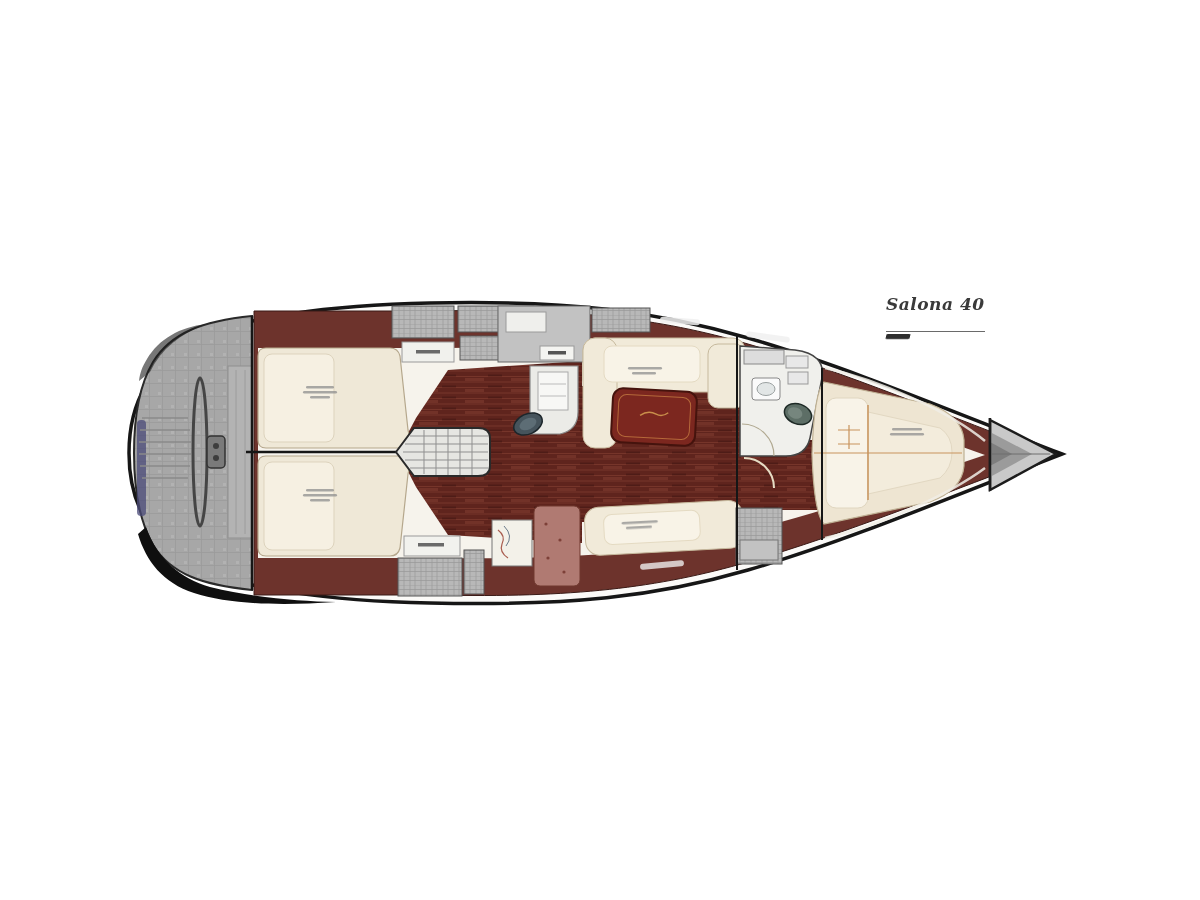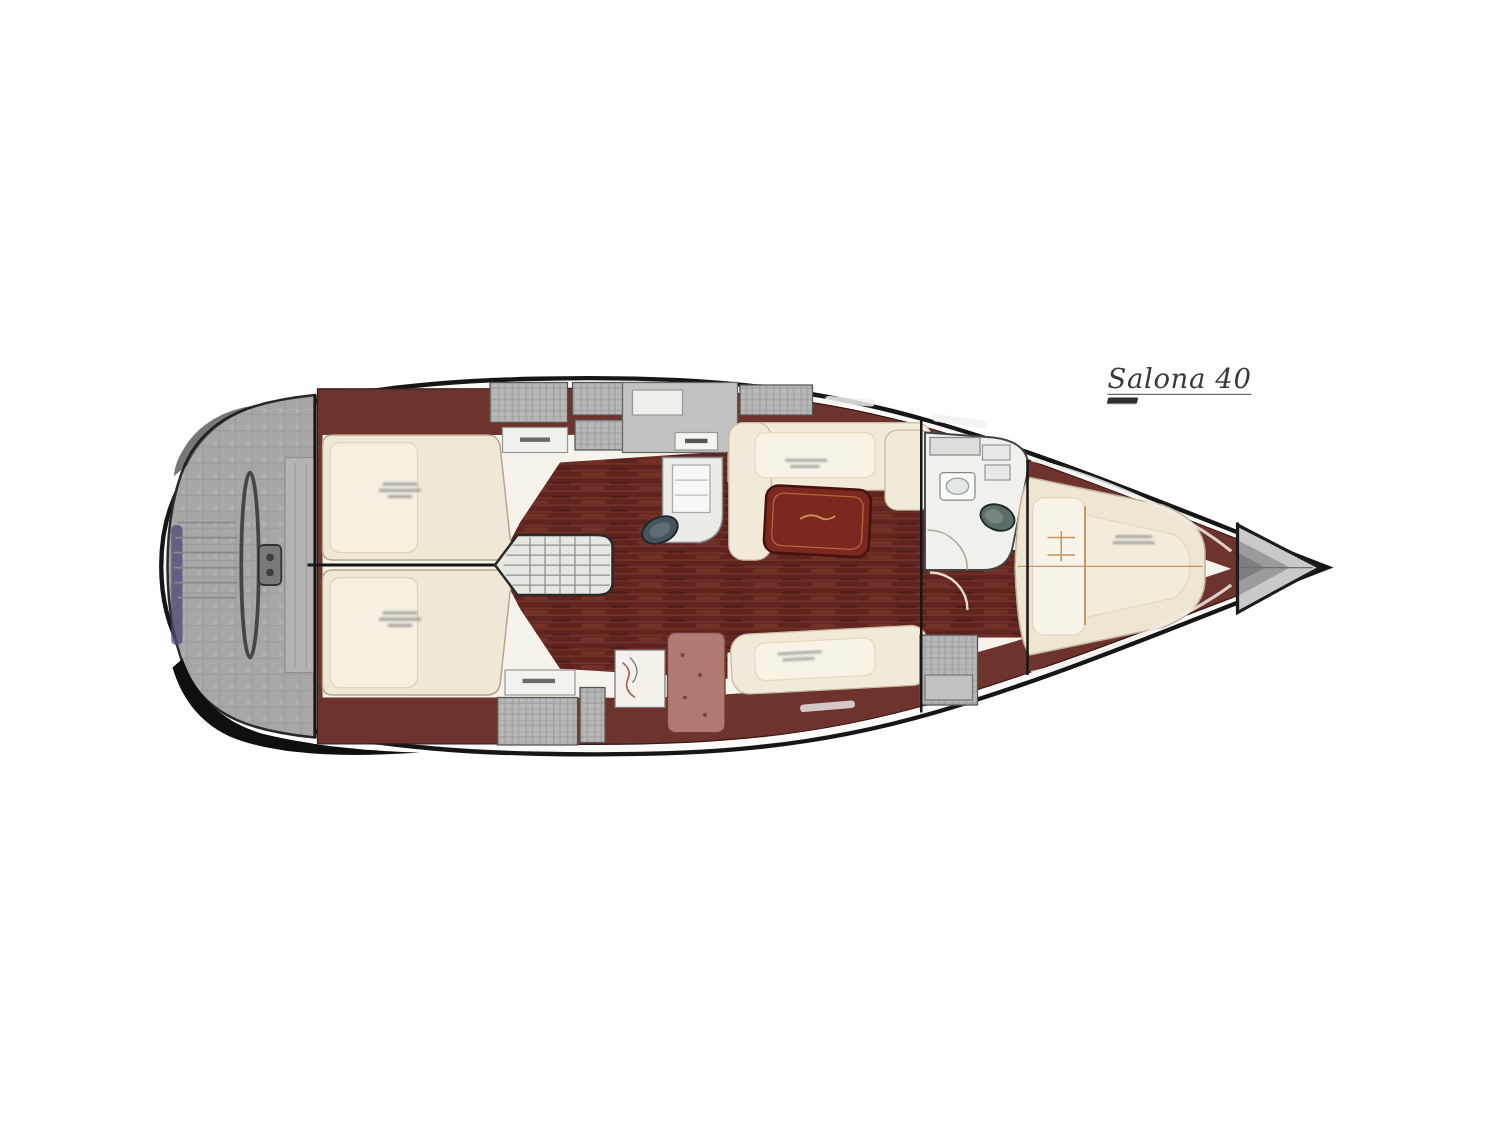--- a/index.html
+++ b/index.html
@@ -4,23 +4,23 @@
 <style>
   html,body{margin:0;padding:0;background:#ffffff;}
   .stage{
     position:relative;width:1200px;height:900px;background:#ffffff;overflow:hidden;
     font-family:"DejaVu Serif", serif;
   }
   .plan-svg{position:absolute;left:0;top:0;}
   .title-block{position:absolute;left:886px;top:294px;width:140px;}
   .boat-title{
     font-family:"DejaVu Serif", serif;
-    font-style:italic;font-weight:normal;font-size:22px;color:#3a3a3a;
+    font-style:italic;font-weight:bold;font-size:17px;color:#3a3a3a;
     letter-spacing:0.5px;line-height:20px;
-    border-bottom:1px solid #6a6a6a;display:inline-block;padding-bottom:1px;
+    border-bottom:1px solid #6a6a6a;display:inline-block;padding-bottom:17px;
     filter:blur(.2px);
   }
   .logo-mark{
     width:24px;height:5px;background:#2e2e2e;margin-top:2px;
     transform:skewX(-14deg);border-radius:1px;filter:blur(.3px);
   }
   .smudge{fill:#8f8f8f;opacity:.75;}
 </style>
 </head>
 <body>

